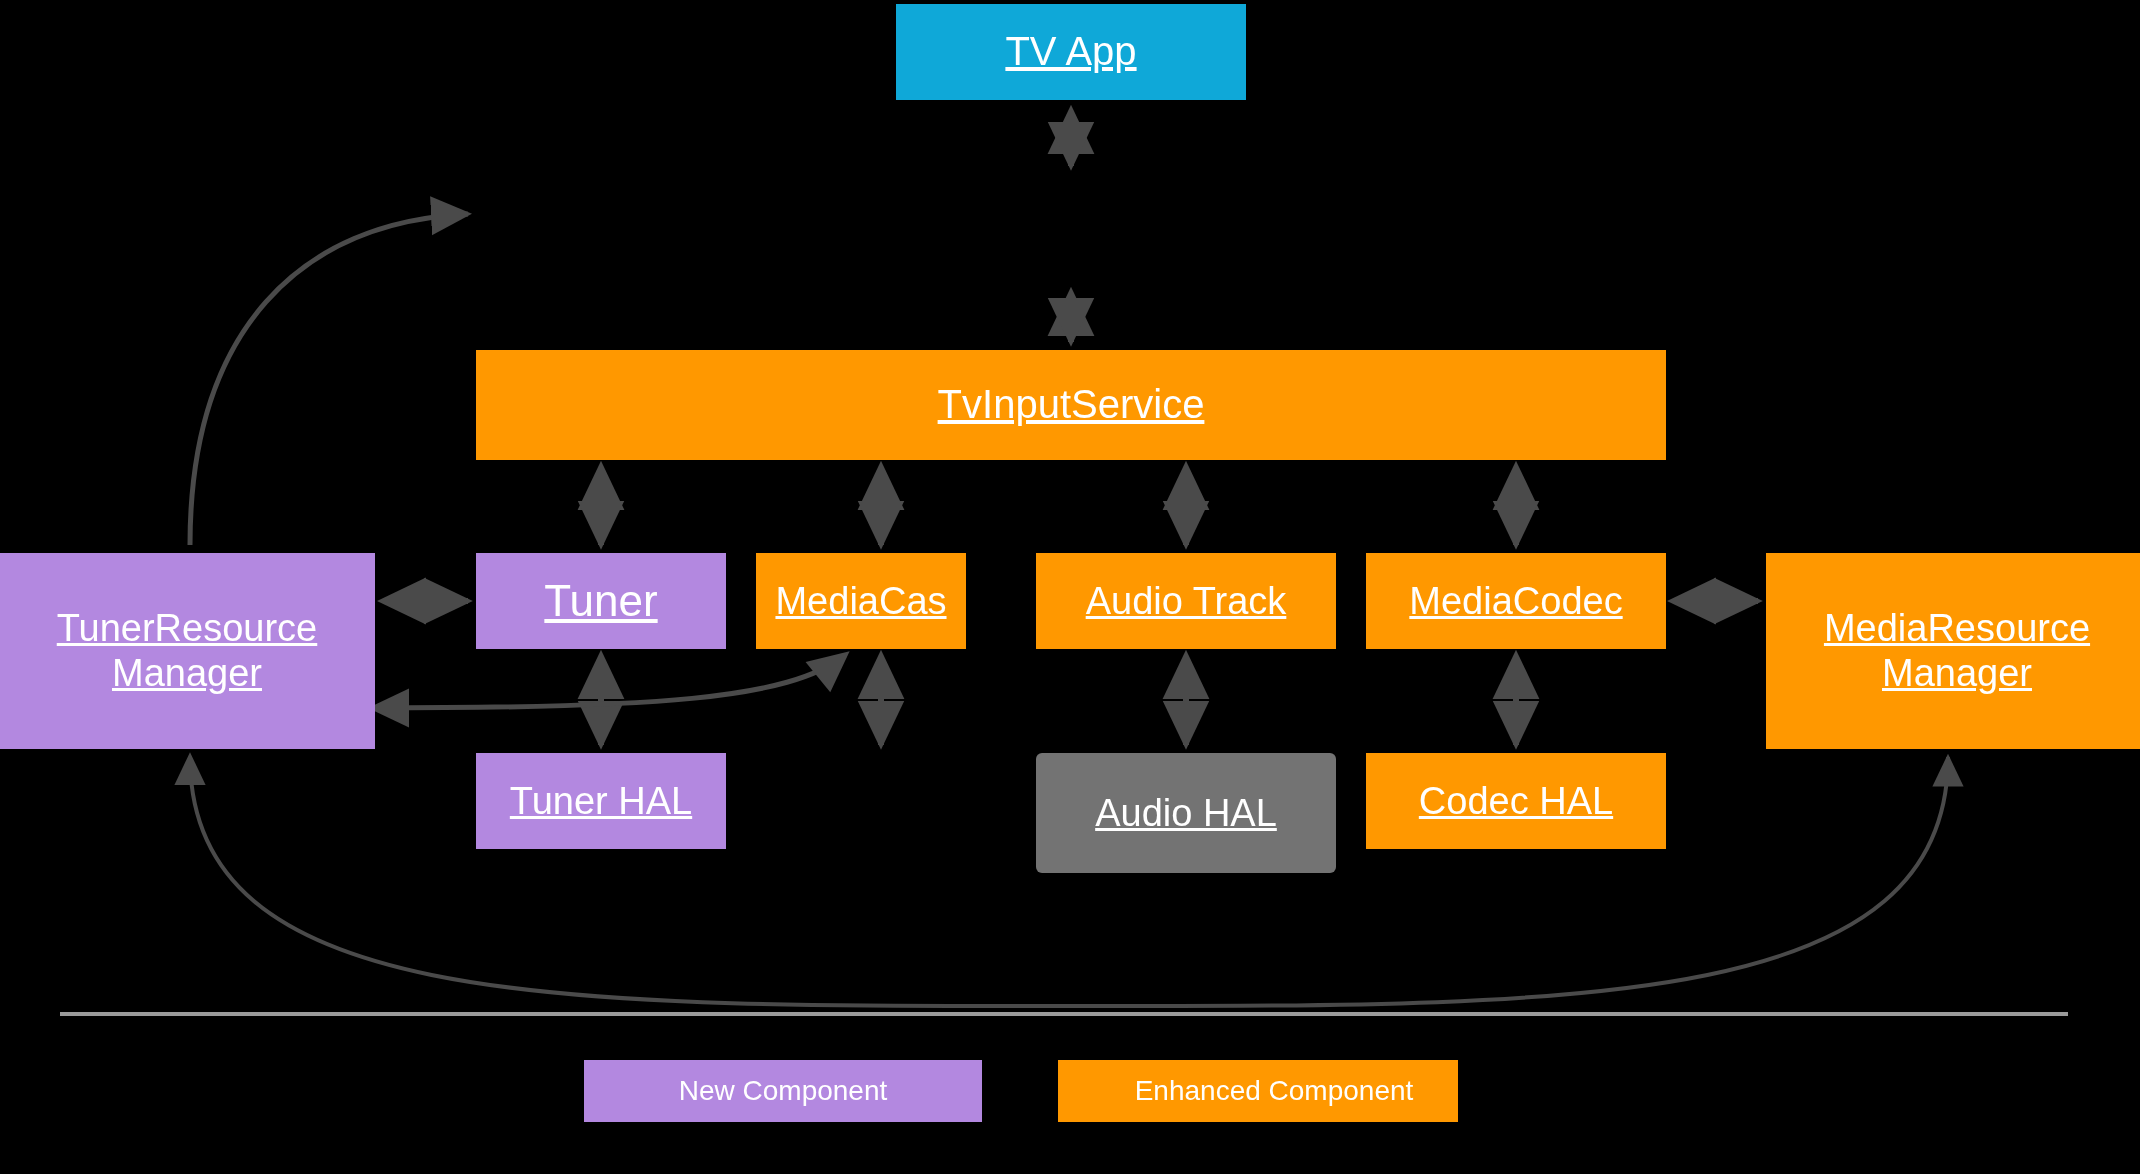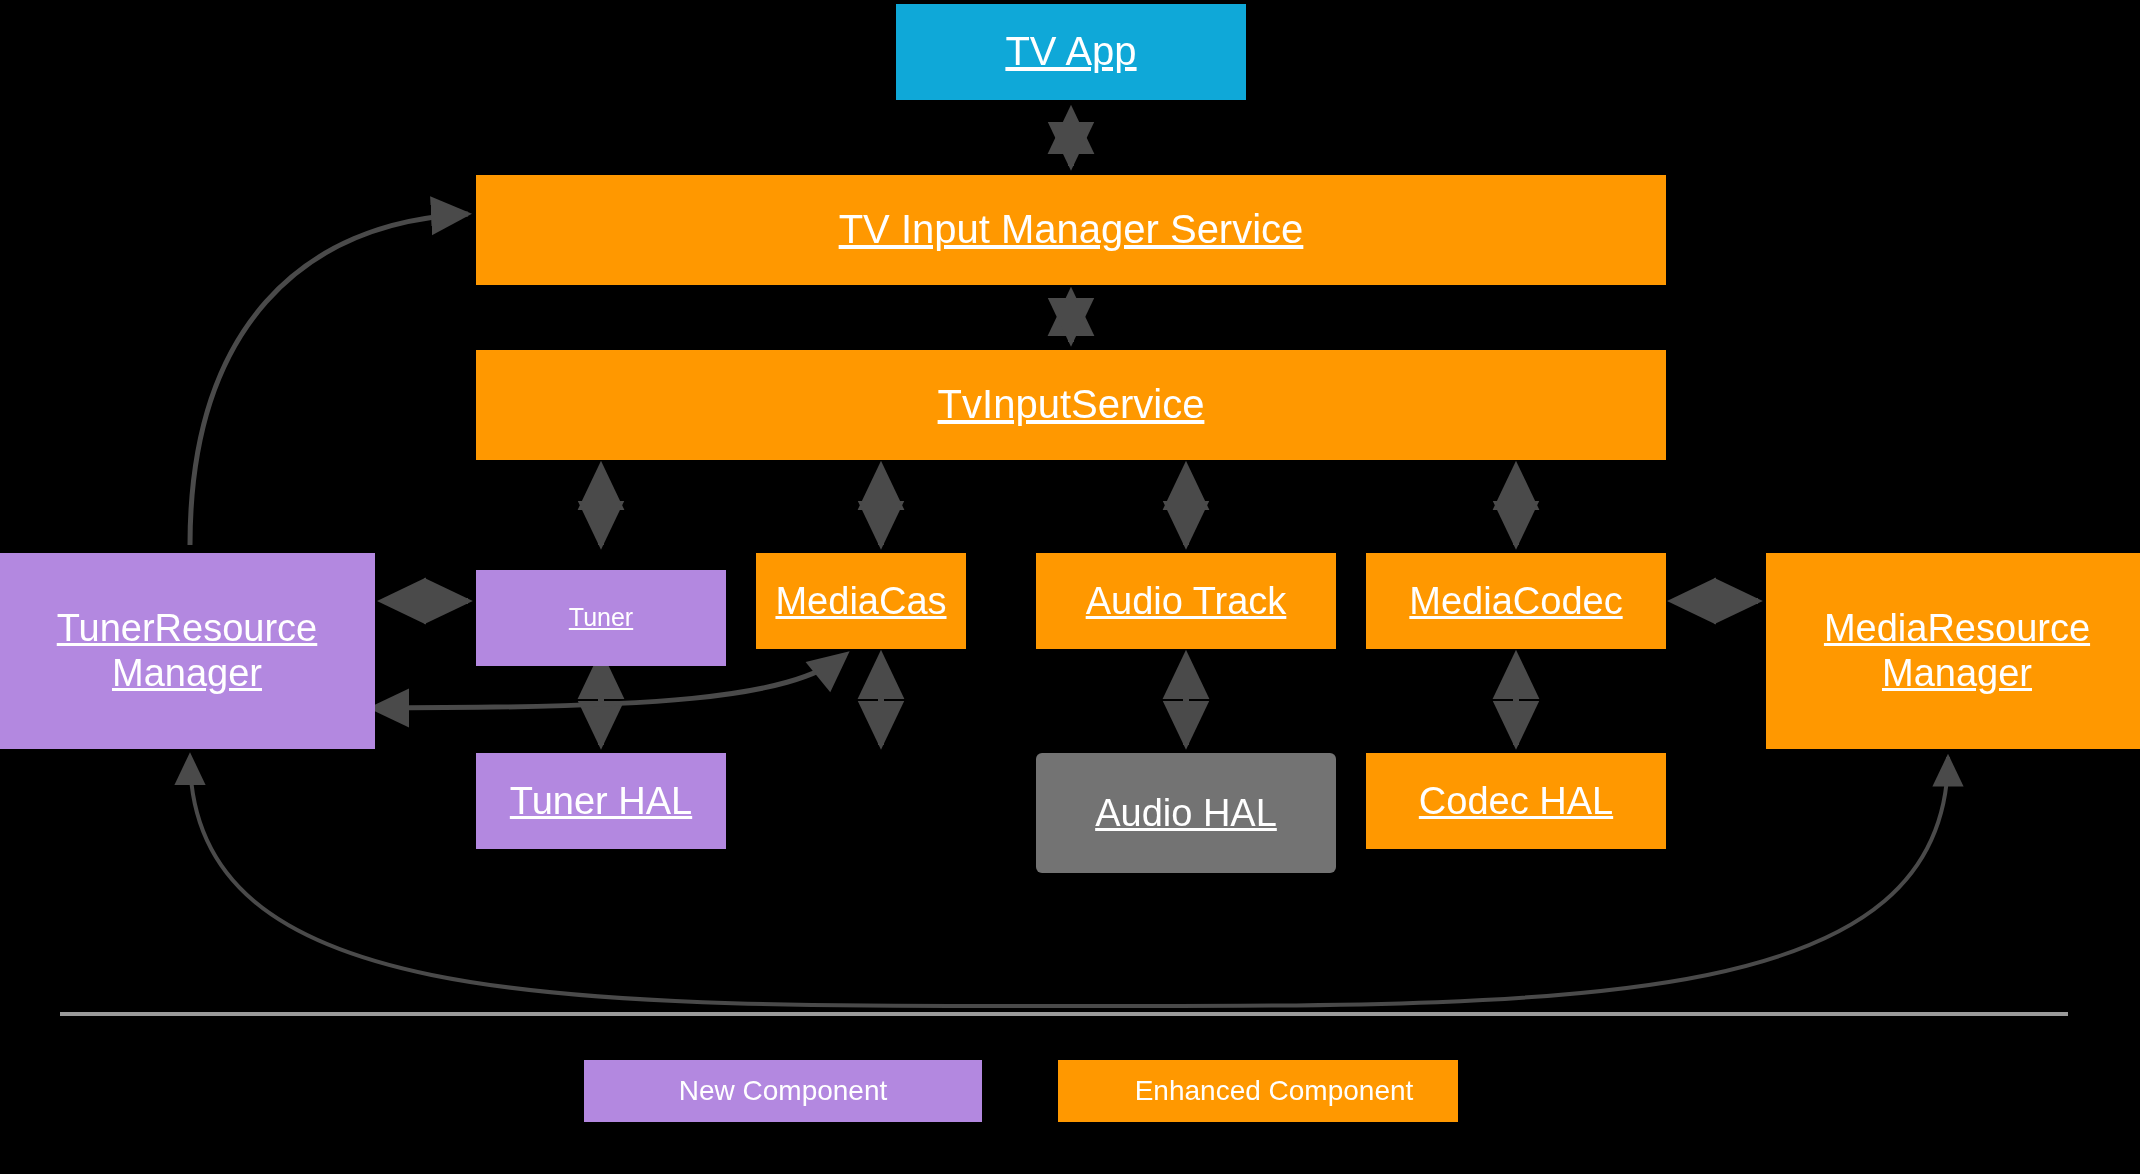--- a/index.html
+++ b/index.html
@@ -101,28 +101,27 @@
     </g>
 
     <g stroke="#4a4a4a" fill="none" stroke-width="4">
 
       <path d="M 190 757 C 190 1010 560 1006 1070 1006 C 1580 1006 1948 1010 1948 757" marker-start="url(#ah-start)" marker-end="url(#ah)"></path>
     </g>
   </svg>
 
   <div class="node" style="left:896px; top:4px; width:350px; height:96px; background:#0fa8d8; font-size:40px;">TV App</div>
 
-  <div class="node" style="left:476px; top:175px; width:1190px; height:110px; background:#ff9800; font-size:40px;">TV Input Manager Service</div>
 
   <div class="node" style="left:476px; top:350px; width:1190px; height:110px; background:#ff9800; font-size:40px;">TvInputService</div>
 
   <div class="node" style="left:-1px; top:553px; width:376px; height:196px; background:#b388e0; font-size:38px;">TunerResource
 Manager</div>
 
-  <div class="node" style="left:476px; top:570px; width:250px; height:96px; background:#b388e0; font-size:25px;">Tuner</div>
+  <div class="node" style="left:476px; top:553px; width:250px; height:96px; background:#b388e0; font-size:44px;">Tuner</div>
 
   <div class="node" style="left:756px; top:553px; width:210px; height:96px; background:#ff9800; font-size:38px;">MediaCas</div>
 
   <div class="node" style="left:1036px; top:553px; width:300px; height:96px; background:#ff9800; font-size:38px;">Audio Track</div>
 
   <div class="node" style="left:1366px; top:553px; width:300px; height:96px; background:#ff9800; font-size:38px;">MediaCodec</div>
 
   <div class="node" style="left:1766px; top:553px; width:382px; height:196px; background:#ff9800; font-size:38px;">MediaResource
 Manager</div>
 

